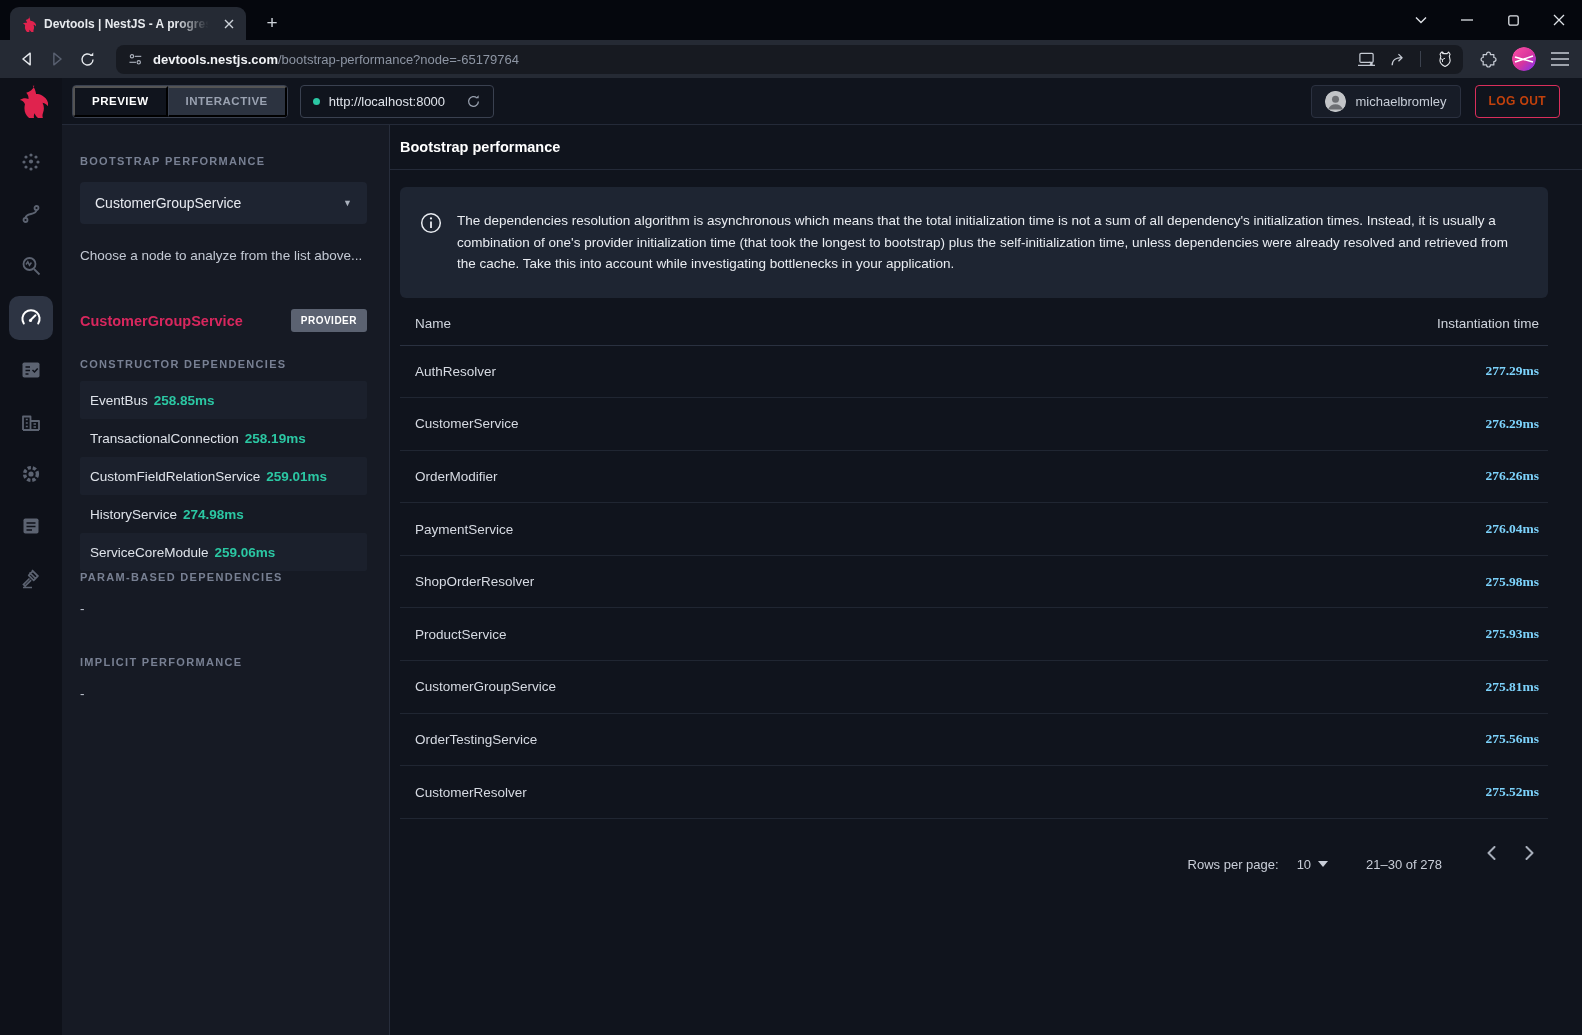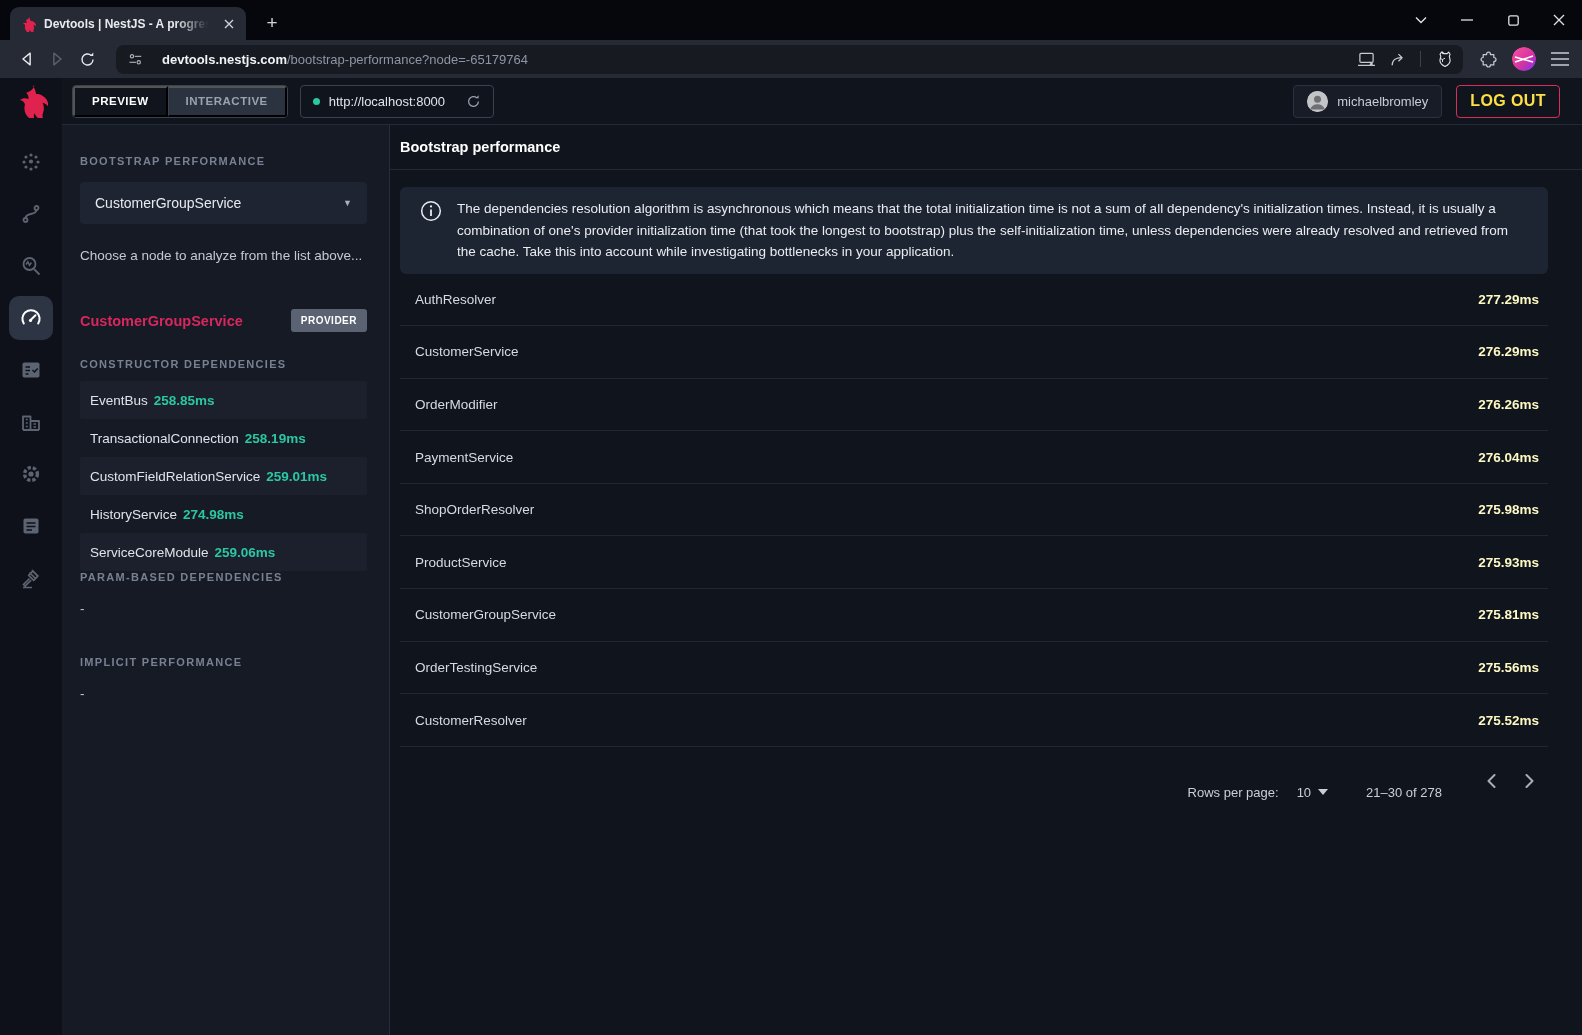--- a/index.html
+++ b/index.html
@@ -16,21 +16,21 @@
     mask-image:linear-gradient(90deg,#000 78%,transparent 98%); }
   .tab-close { display:grid; place-items:center; width:18px; height:18px; border-radius:4px; }
   .newtab { color:#cdd2d9; font-size:19px; line-height:19px; margin:0 0 8px 14px; width:24px;
     text-align:center; }
   .win-controls { margin-left:auto; display:flex; align-self:stretch; align-items:center; }
   .win-btn { width:46px; height:100%; display:grid; place-items:center; color:#dfe2e7; }
 
   .toolbar { height:38px; background:#252a34; display:flex; align-items:center; padding:0 12px; }
   .nav-btn { width:30px; height:30px; display:grid; place-items:center; }
   .urlbar { flex:1; height:29px; margin-left:14px; background:#171a21; border-radius:8px;
-    display:flex; align-items:center; padding:0 12px; gap:19px; }
+    display:flex; align-items:center; padding:0 12px; gap:10px; }
   .url { font-size:13px; color:#f1f3f6; white-space:nowrap; font-weight:700; }
   .url .path { color:#8d95a3; font-weight:400; }
   .urlbar-right { margin-left:auto; display:flex; align-items:center; gap:13px; }
   .vsep { width:1px; height:16px; background:#3c424e; }
   .toolbar-right { display:flex; align-items:center; gap:14px; margin-left:16px; }
   .profile-avatar { width:24px; height:24px; border-radius:50%; }
 
   
   .app { display:flex; height:1023px; }
   .rail { width:62px; background:#0e1119; display:flex; flex-direction:column; align-items:center; }
@@ -49,22 +49,22 @@
     letter-spacing:.5px; color:#ffffff; background:transparent; }
   .toggle.secondary { background:#2c3340; color:#9aa2b1; border-left:1px solid #3a4150; }
   .target-box { height:33px; border:1px solid #3a4150; border-radius:4px; display:flex;
     align-items:center; gap:9px; padding:0 12px; color:#dfe3ea; font-size:13px; margin-left:12px; }
   .dot { width:7px; height:7px; border-radius:50%; background:#2bc7a3; }
   .spacer { flex:1; }
   .user-chip { height:33px; border:1px solid #2b3140; background:#171c27; border-radius:4px;
     display:flex; align-items:center; gap:9px; padding:0 13px; color:#c7cdd7; font-size:13px; }
   .avatar-sm { width:21px; height:21px; border-radius:50%; overflow:hidden; background:#b9bcbf;
     display:grid; place-items:center; }
-  .logout-btn { height:33px; border:1px solid #d92e5b; color:#fde047; background:transparent;
-    border-radius:4px; font-weight:700; font-size:16px; letter-spacing:.4px; padding:0 13px;
+  .logout-btn { height:33px; border:1px solid #d92e5b; color:#c2410c; background:transparent;
+    border-radius:4px; font-weight:700; font-size:12px; letter-spacing:.4px; padding:0 13px;
     margin-left:14px; font-family:inherit; }
 
   .app-body { flex:1; display:flex; min-height:0; }
 
   
   .panel { width:328px; background:#161a24; border-right:1px solid #272d3b;
     padding:30px 22px 0 18px; }
   .section-label { font-size:11px; font-weight:700; letter-spacing:1.3px; color:#788093; }
   .select { margin-top:15px; height:42px; background:#1e2431; border-radius:4px; display:flex;
     align-items:center; justify-content:space-between; padding:0 15px; color:#e7eaf0;
@@ -86,30 +86,30 @@
   .param-label { }
   .dash { margin-top:18px; color:#c3c9d4; font-size:13.5px; }
   .implicit-label { margin-top:40px; }
 
   
   .content { flex:1; min-width:0; display:flex; flex-direction:column; background:#10141d; }
   .content-titlebar { height:45px; display:flex; align-items:center; padding:0 10px;
     border-bottom:1px solid #242a38; }
   .page-title { color:#ffffff; font-weight:700; font-size:14.5px; }
   .content-scroll { padding:17px 34px 0 10px; }
-  .info-box { background:#1e2532; border-radius:6px; padding:11px 20px; display:flex; gap:15px;
+  .info-box { background:#1e2532; border-radius:6px; padding:23px 20px; display:flex; gap:15px;
     color:#e9ecf1; font-size:13.5px; line-height:21.5px; }
   .info-icon { flex:0 0 auto; margin-top:2px; }
   .thead { height:44px; display:flex; align-items:center; justify-content:space-between;
     padding:0 9px 0 15px; color:#d0d5de; font-size:13.5px; border-bottom:1px solid #2a3140;
     margin-top:4px; }
   .trow { height:52.6px; display:flex; align-items:center; justify-content:space-between;
     padding:0 9px 0 15px; border-bottom:1px solid #202632; font-size:13.5px; }
   .row-name { color:#d6dae2; }
-  .row-time { color:#fef9c3; font-weight:700; }
+  .row-time { color:#7dd3fc; font-weight:700;font-family:Liberation Serif, serif; }
   .tfoot { height:53px; display:flex; align-items:flex-end; justify-content:flex-end;
     color:#c9ced8; font-size:13px; }
   .rpp-label { margin-right:18px; }
   .rpp-value { display:flex; align-items:center; gap:7px; margin-right:38px; }
   .range { margin-right:30px; }
   .page-btn { width:38px; height:38px; display:grid; place-items:center; color:#a7aeba; }
 
   .desktop-edge { height:6px;
     background:linear-gradient(90deg,#3a2f20,#5a4b33 25%,#6b5a3e 45%,#4a3d2a 70%,#241d12); }
 
@@ -380,20 +380,24 @@
           <div class="info-box">
             <svg class="info-icon" width="22" height="22" viewBox="0 0 22 22">
               <circle cx="11" cy="11" r="9.3" stroke="#e9ecf1" stroke-width="1.5" fill="none"></circle>
               <path d="M11 9.5V16" stroke="#e9ecf1" stroke-width="1.8"></path>
               <circle cx="11" cy="6.4" r="1.1" fill="#e9ecf1"></circle>
             </svg>
             <div>The dependencies resolution algorithm is asynchronous which means that the total initialization time is not a sum of all dependency's initialization times. Instead, it is usually a combination of one's provider initialization time (that took the longest to bootstrap) plus the self-initialization time, unless dependencies were already resolved and retrieved from the cache. Take this into account while investigating bottlenecks in your application.</div>
           </div>
 
           <div class="perf-table">
+            <div class="thead">
+              <span>Name</span>
+              <span>Instantiation time</span>
+            </div>
             <div>
   <div class="trow">
     <span class="row-name">AuthResolver</span>
     <span class="row-time">277.29ms</span>
   </div>
 
   <div class="trow">
     <span class="row-name">CustomerService</span>
     <span class="row-time">276.29ms</span>
   </div>

